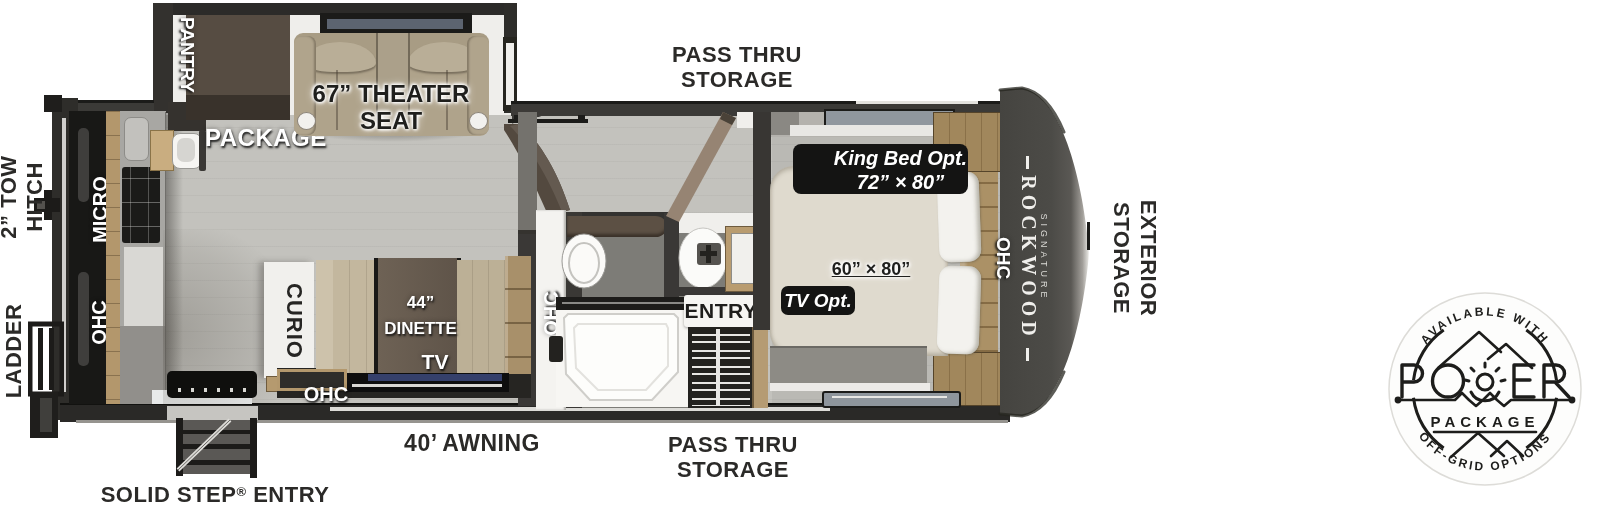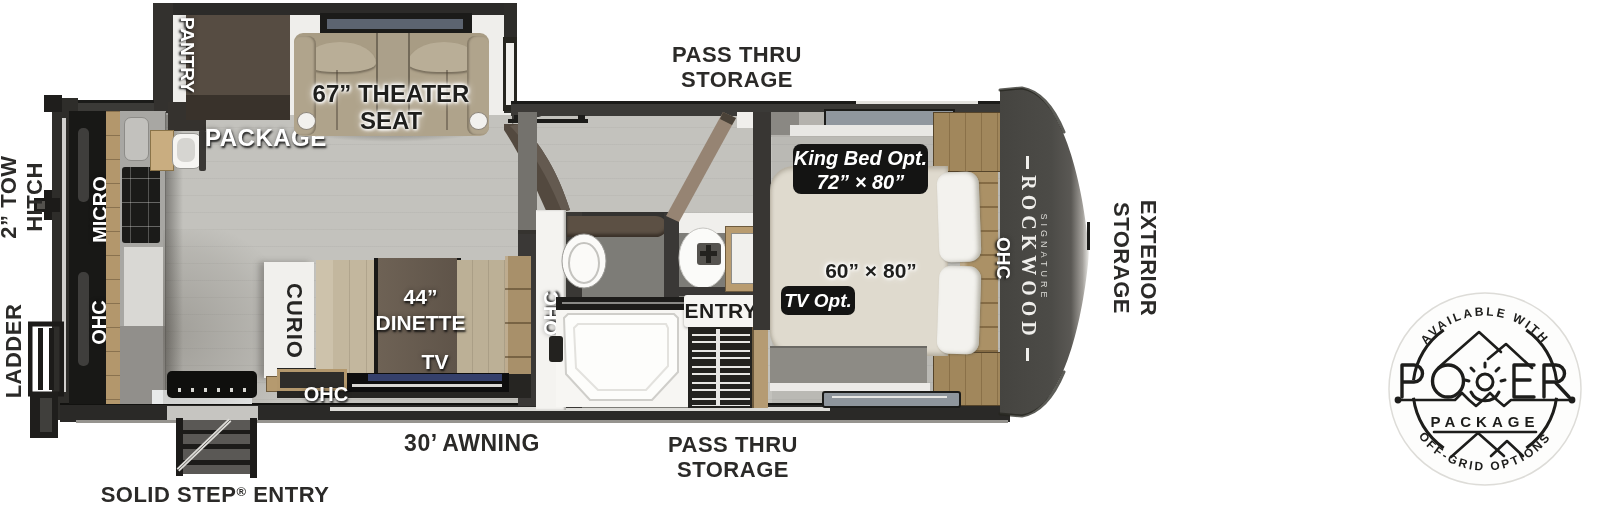--- a/index.html
+++ b/index.html
@@ -160,21 +160,21 @@
   background-image:linear-gradient(90deg,#cdc2ab 0 17px,rgba(0,0,0,0) 17px),repeating-linear-gradient(90deg,rgba(0,0,0,0) 0 16px,rgba(90,80,62,.18) 16px 17px);"></div>
 
 <div class="abs" style="left:374px;top:258px;width:87px;height:116px;background:linear-gradient(90deg,#6e6255,#5f5449);border-left:4px solid #191917;border-right:4px solid #191917;box-sizing:border-box;"></div>
 
 <div class="abs" style="left:457px;top:260px;width:48px;height:116px;background:#bcb096;
   background-image:repeating-linear-gradient(90deg,rgba(0,0,0,0) 0 15px,rgba(90,80,62,.18) 15px 16px);"></div>
 
 <div class="abs" style="left:505px;top:256px;width:26px;height:118px;background:#a8906a;
   background-image:repeating-linear-gradient(180deg,rgba(0,0,0,0) 0 32px,rgba(80,62,36,.55) 32px 34px),linear-gradient(90deg,rgba(255,255,255,.25) 0 3px,rgba(0,0,0,0) 3px);"></div>
 
-<div class="wlbl" style="left:343px;top:284px;width:155px;font-size:21px;text-align:center;line-height:26px;">44”<br>DINETTE</div>
+<div class="wlbl" style="left:343px;top:290px;width:155px;font-size:17px;text-align:center;line-height:26px;">44”<br>DINETTE</div>
 
 <div class="wlbl" style="left:405px;top:350px;width:60px;font-size:21px;text-align:center;">TV</div>
 
 <div class="abs" style="left:277px;top:369px;width:70px;height:22px;background:#2e2d2a;border:3px solid #b3986d;box-sizing:border-box;"></div>
 
 <div class="abs" style="left:347px;top:373px;width:162px;height:19px;background:#0e0e0e;"></div>
 <div class="abs" style="left:368px;top:374px;width:134px;height:7px;background:#35406b;"></div>
 <div class="abs" style="left:352px;top:384px;width:150px;height:3px;background:#d8d7d3;"></div>
 
 <div class="wlbl" style="left:298px;top:383px;width:56px;font-size:20px;text-align:center;">OHC</div>
@@ -256,23 +256,23 @@
 
 <div class="abs" style="left:933px;top:352px;width:68px;height:52px;background:#a1875c;
   background-image:repeating-linear-gradient(90deg,rgba(0,0,0,0) 0 15px,rgba(95,70,35,.35) 15px 16px);border:1px solid #55442a;"></div>
 
 <div class="abs" style="left:770px;top:166px;width:178px;height:190px;background:#dfdace;border-radius:24px 0 0 24px;box-shadow:inset 0 3px 4px rgba(120,112,95,.4),inset 0 -3px 4px rgba(120,112,95,.4);"></div>
 
 <div class="abs" style="left:938px;top:172px;width:42px;height:90px;background:#f3f2ee;border-radius:12px;transform:rotate(-2deg);box-shadow:inset -3px 0 4px rgba(130,125,110,.55),1px 1px 2px rgba(90,85,70,.4);"></div>
 
 <div class="abs" style="left:938px;top:266px;width:42px;height:88px;background:#f3f2ee;border-radius:12px;transform:rotate(2deg);box-shadow:inset -3px 0 4px rgba(130,125,110,.55),1px 1px 2px rgba(90,85,70,.4);"></div>
 
-<div class="blk" style="left:793px;top:144px;width:135px;height:48px;border-radius:8px;font-size:20px;line-height:24px;padding-top:2px;">King Bed Opt.<br>72” × 80”</div>
-
-<div class="dlbl" style="left:791px;top:259px;width:160px;font-size:21px;">60” × 80”</div>
+<div class="blk" style="left:793px;top:144px;width:135px;height:48px;border-radius:8px;font-size:20px;line-height:24px;padding-top:2px;padding-left:40px;">King Bed Opt.<br>72” × 80”</div>
+
+<div class="dlbl" style="left:791px;top:259px;width:160px;font-size:18px;text-decoration:underline;">60” × 80”</div>
 
 <div class="blk" style="left:781px;top:286px;width:74px;height:29px;border-radius:7px;font-size:19px;line-height:29px;">TV Opt.</div>
 
 
 <div class="abs" style="left:770px;top:346px;width:157px;height:38px;background:#8d8b85;border-top:2px solid #6b6964;"></div>
 
 <div class="abs" style="left:770px;top:383px;width:160px;height:8px;background:#eceae7;"></div>
 
 <div class="abs" style="left:822px;top:391px;width:135px;height:13px;background:#8e959c;border:2px solid #1b1b19;border-radius:3px;"></div>
 <div class="abs" style="left:832px;top:396px;width:115px;height:2px;background:#e8e7e4;"></div>
@@ -326,21 +326,21 @@
 
 <div class="abs" style="left:30px;top:392px;width:28px;height:46px;background:#1f1e1c;"></div>
 <div class="abs" style="left:40px;top:398px;width:12px;height:34px;background:#403f3c;"></div>
 
 <div class="abs" style="left:44px;top:95px;width:18px;height:17px;background:#1f1e1c;"></div>
 
 <div class="lbl" style="left:637px;top:42px;width:200px;font-size:22px;text-align:center;line-height:25px;">PASS THRU<br>STORAGE</div>
 
 <div class="lbl" style="left:633px;top:432px;width:200px;font-size:22px;text-align:center;line-height:25px;">PASS THRU<br>STORAGE</div>
 
-<div class="lbl" style="left:372px;top:430px;width:200px;font-size:23px;text-align:center;">30’ AWNING</div>
+<div class="lbl" style="left:372px;top:430px;width:200px;font-size:23px;text-align:center;">40’ AWNING</div>
 
 <div class="lbl" style="left:85px;top:482px;width:260px;font-size:22px;text-align:center;">SOLID STEP<span style="font-size:13px;vertical-align:6px;">®</span> ENTRY</div>
 
 <div class="lbl v90" style="left:1050px;top:231px;width:170px;font-size:22px;text-align:center;line-height:27px;">EXTERIOR<br>STORAGE</div>
 
 <div class="lbl vm90" style="left:-51px;top:171px;width:146px;font-size:22px;text-align:center;line-height:26px;">2” TOW<br>HITCH</div>
 
 <div class="lbl vm90" style="left:-36px;top:338px;width:100px;font-size:22px;text-align:center;">LADDER</div>
 
 <svg class="abs" style="left:1385px;top:289px;" width="200" height="200" viewBox="0 0 200 200" font-family="Liberation Sans,sans-serif">

